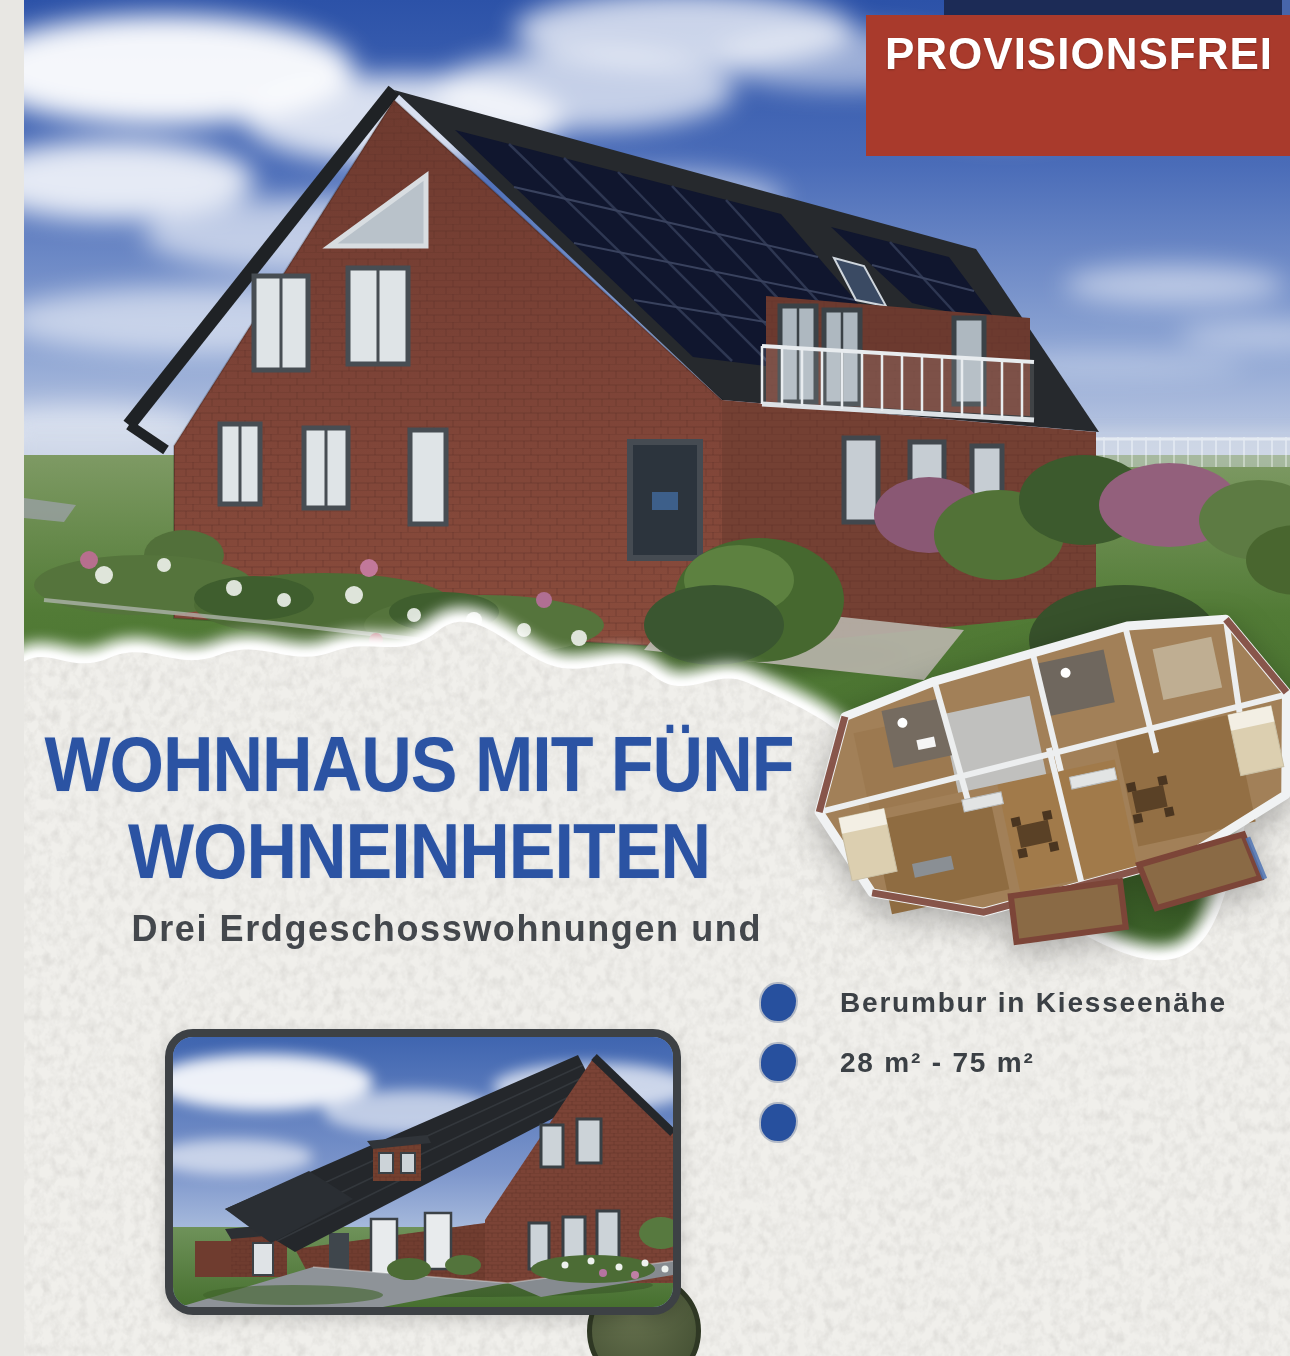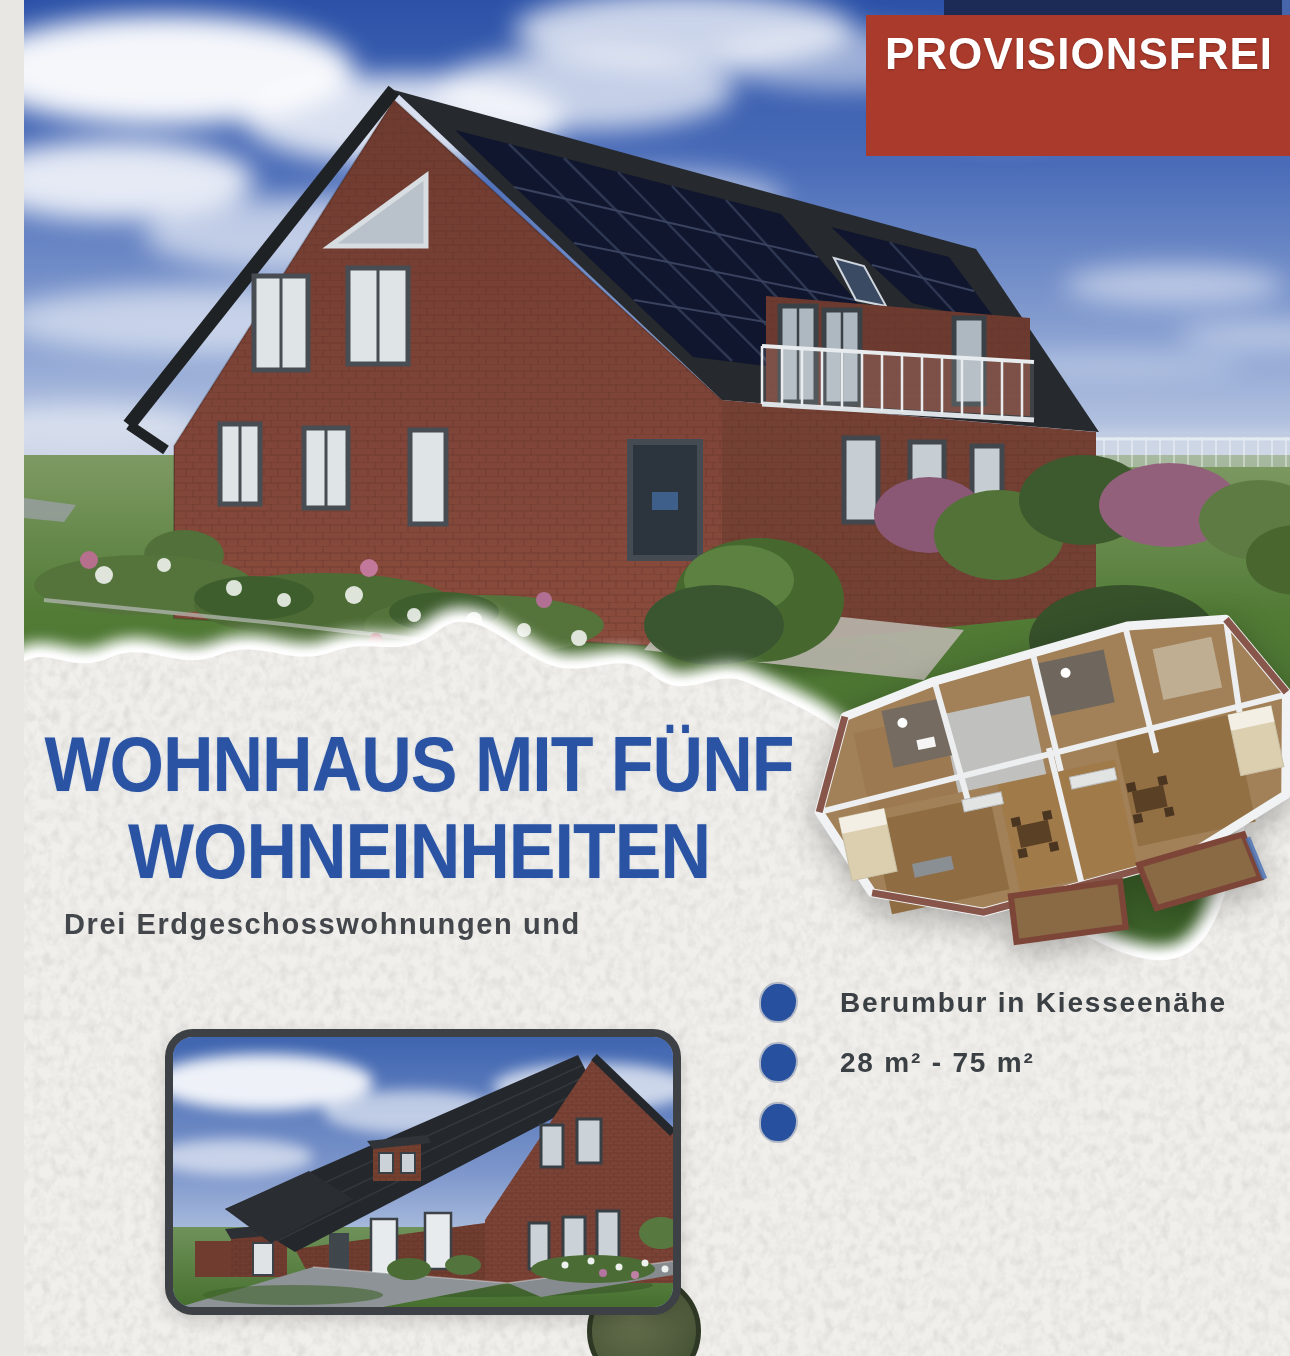--- a/index.html
+++ b/index.html
@@ -17,22 +17,22 @@
   .torn{position:absolute;left:0;top:0;width:1290px;height:1356px;z-index:3;pointer-events:none;}
   .floorplan{position:absolute;left:772px;top:592px;width:520px;height:360px;z-index:4;
     filter:drop-shadow(0 10px 16px rgba(0,0,0,.28));}
   .headline{
     position:absolute;left:10px;top:722px;width:770px;z-index:5;
     text-align:center;color:#2b53a3;font-weight:700;font-size:70px;
     line-height:1.13;letter-spacing:-1px;transform:scaleY(1.1);transform-origin:top center;
     text-shadow:0 0 2px rgba(150,180,225,.35);
   }
   .subheadline{
-    position:absolute;left:40px;top:908px;width:710px;z-index:5;
-    text-align:left;font-size:29px;font-weight:700;color:#43474c;
+    position:absolute;left:28px;top:908px;width:710px;z-index:5;
+    text-align:right;font-size:36px;font-weight:700;color:#43474c;
     letter-spacing:1.6px;line-height:1.16;
   }
   .frame{
     position:absolute;left:141px;top:1029px;width:516px;height:286px;z-index:5;
     border:8px solid #3d4145;border-radius:28px;overflow:hidden;box-sizing:border-box;
     background:#7b99c8;box-shadow:0 6px 16px rgba(0,0,0,.15);
   }
   .frame svg{display:block;width:100%;height:100%;}
   .features{
     position:absolute;left:737px;top:984px;width:553px;z-index:5;

